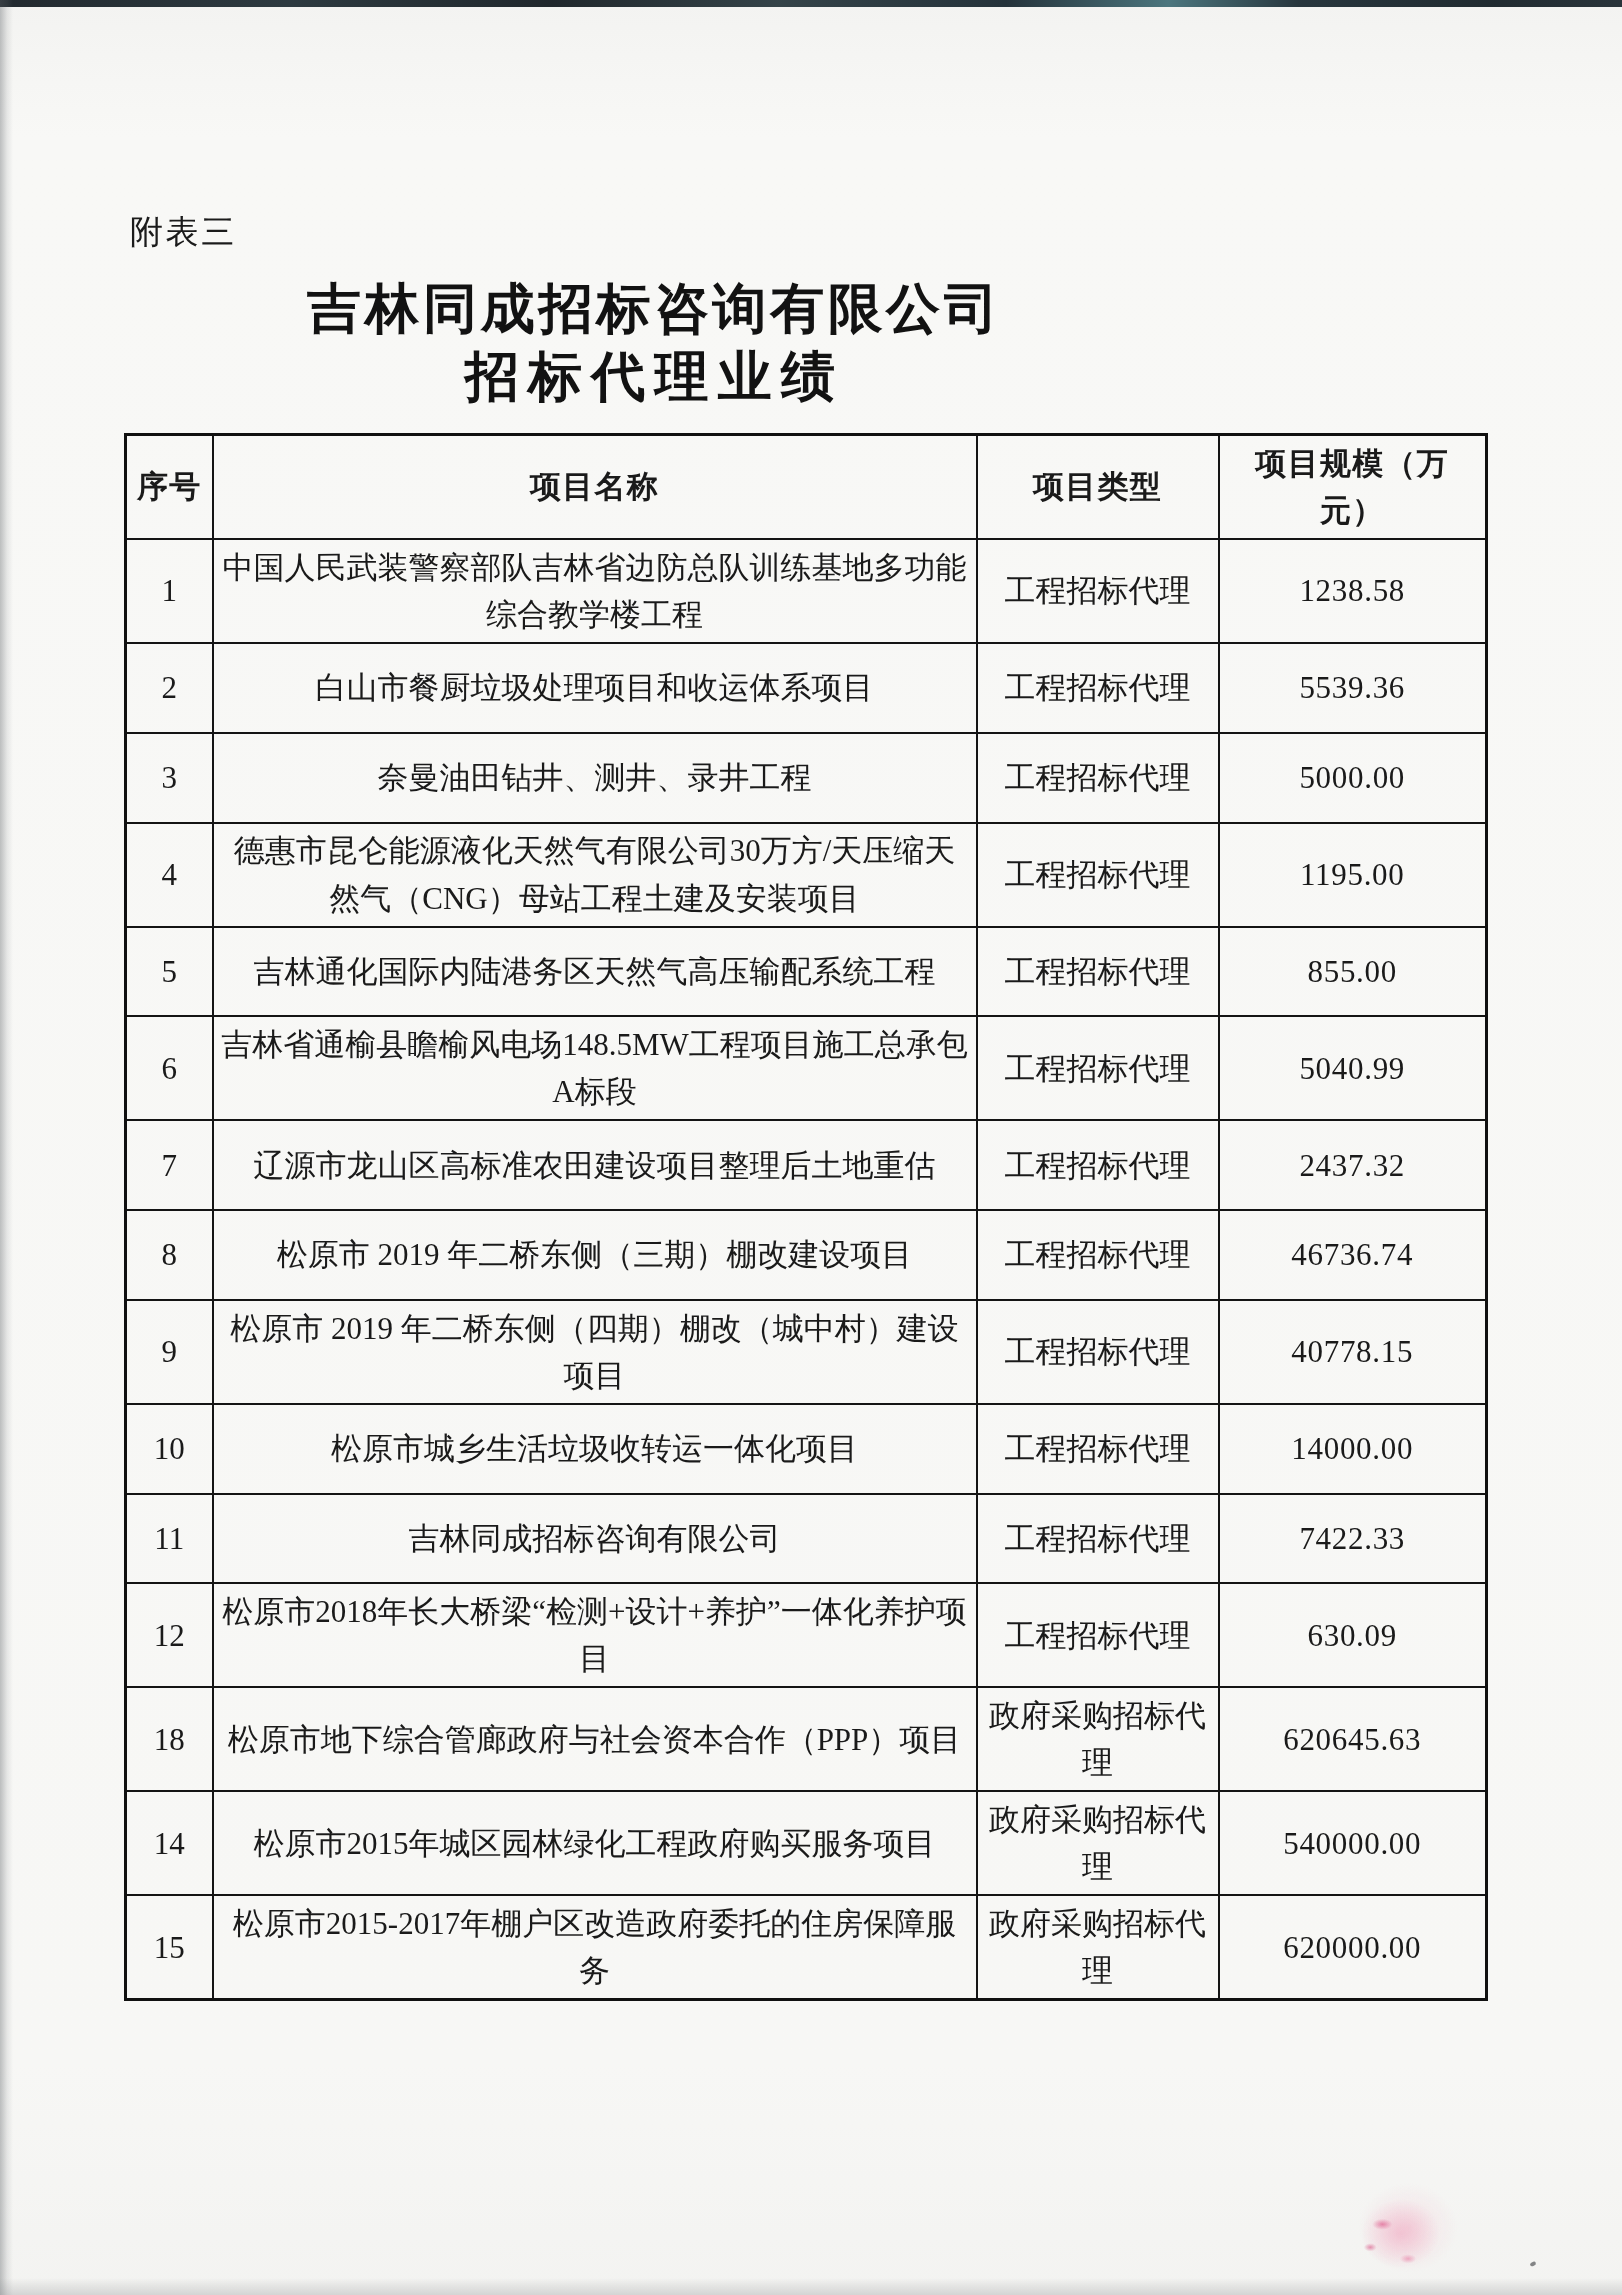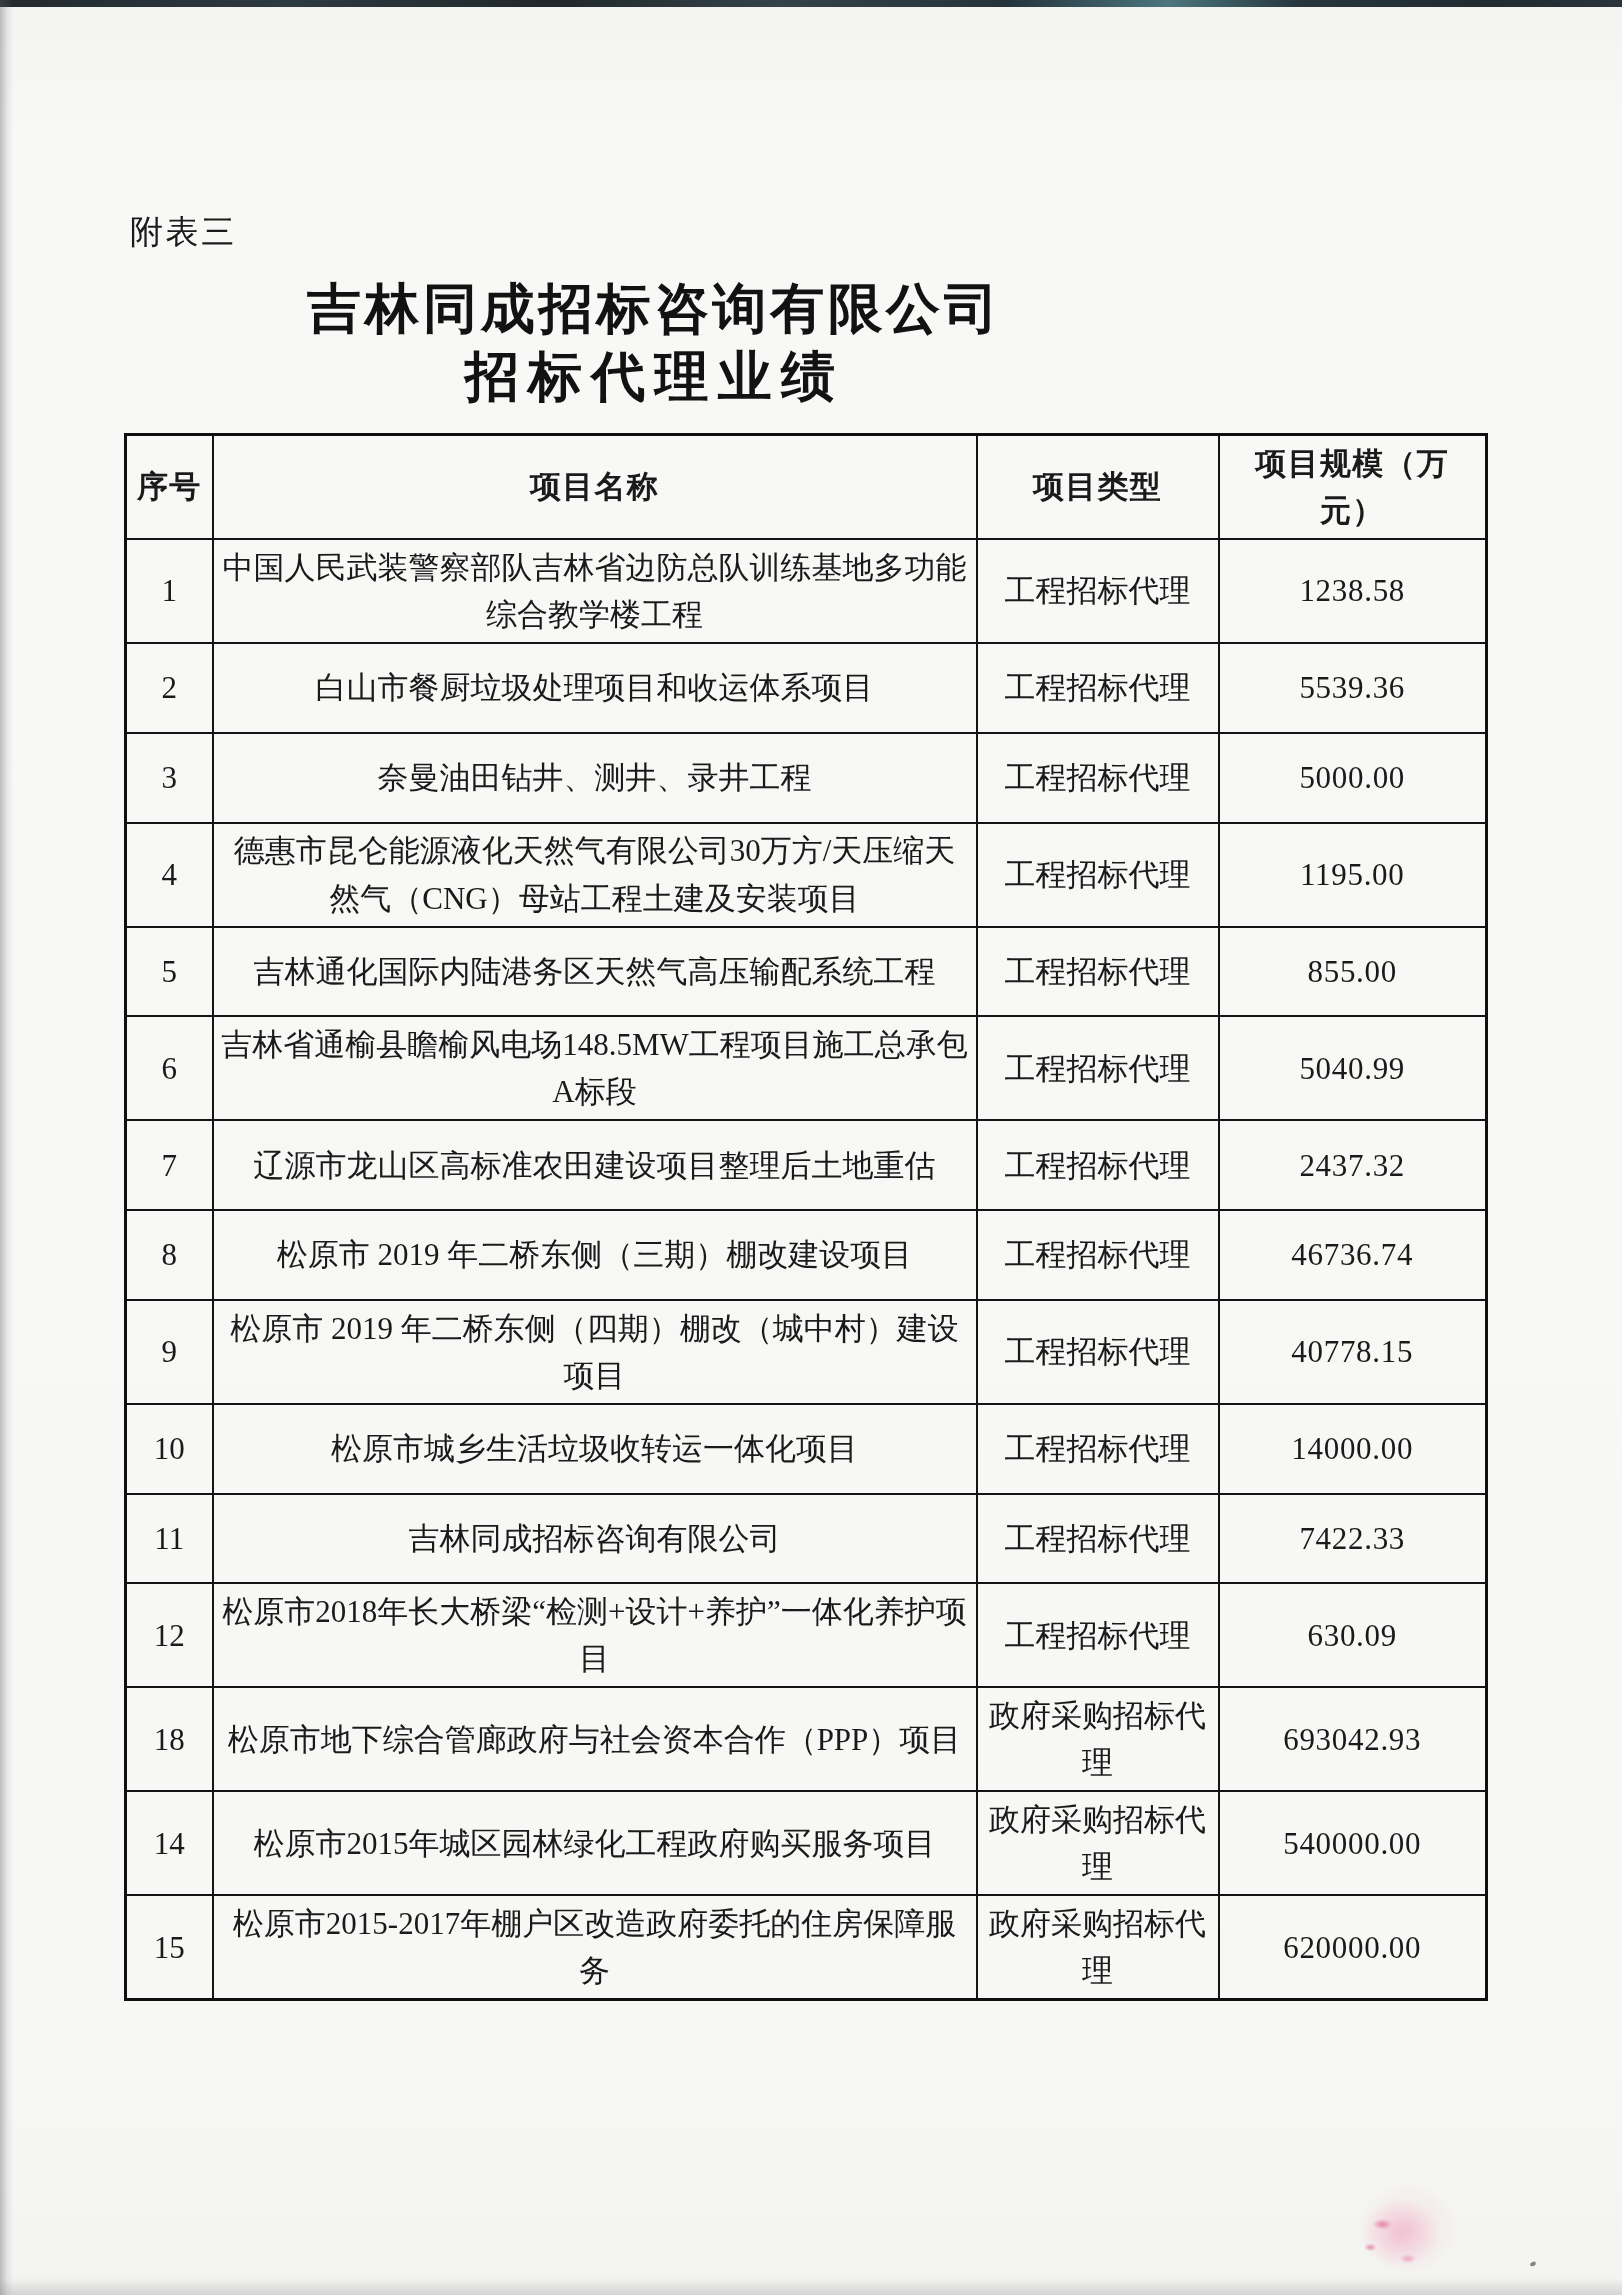--- a/index.html
+++ b/index.html
@@ -224,21 +224,21 @@
       <tr>
     <td class="c-no">12</td>
     <td class="c-name">松原市2018年长大桥梁“检测+设计+养护”一体化养护项目</td>
     <td class="c-type">工程招标代理</td>
     <td class="c-scale">630.09</td>
   </tr>
       <tr>
     <td class="c-no">18</td>
     <td class="c-name">松原市地下综合管廊政府与社会资本合作（PPP）项目</td>
     <td class="c-type">政府采购招标代理</td>
-    <td class="c-scale">693042.93</td>
+    <td class="c-scale">620645.63</td>
   </tr>
       <tr>
     <td class="c-no">14</td>
     <td class="c-name">松原市2015年城区园林绿化工程政府购买服务项目</td>
     <td class="c-type">政府采购招标代理</td>
     <td class="c-scale">540000.00</td>
   </tr>
       <tr>
     <td class="c-no">15</td>
     <td class="c-name">松原市2015-2017年棚户区改造政府委托的住房保障服务</td>

